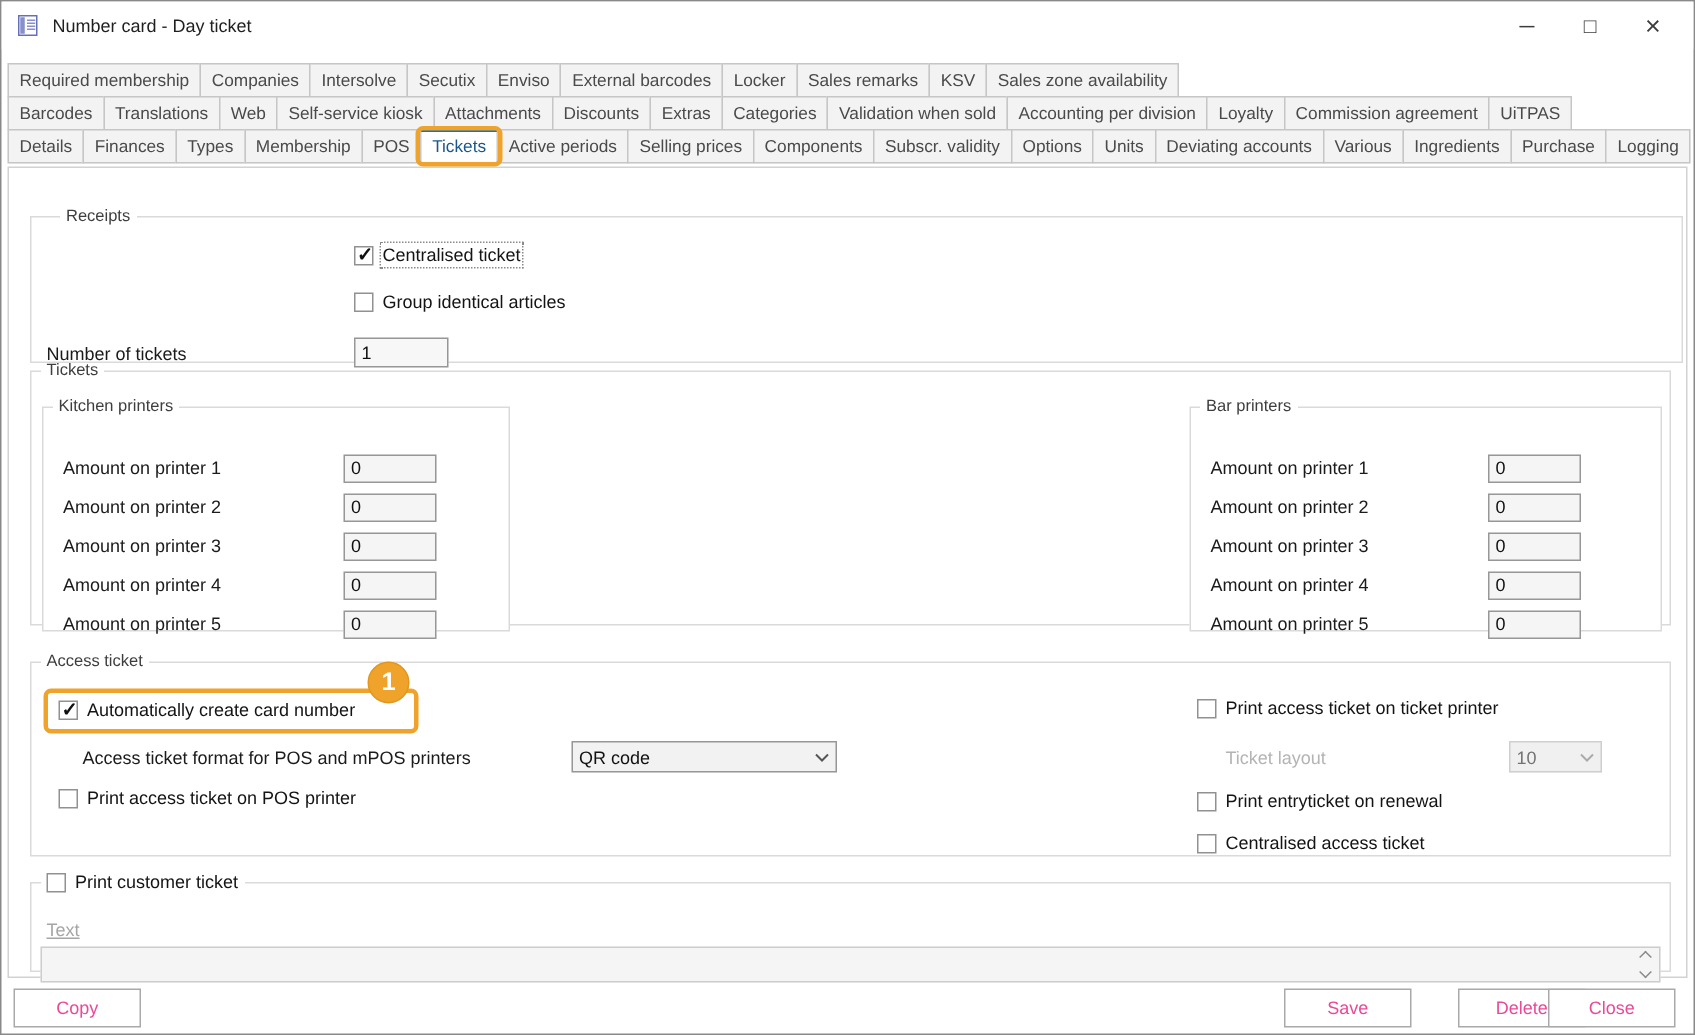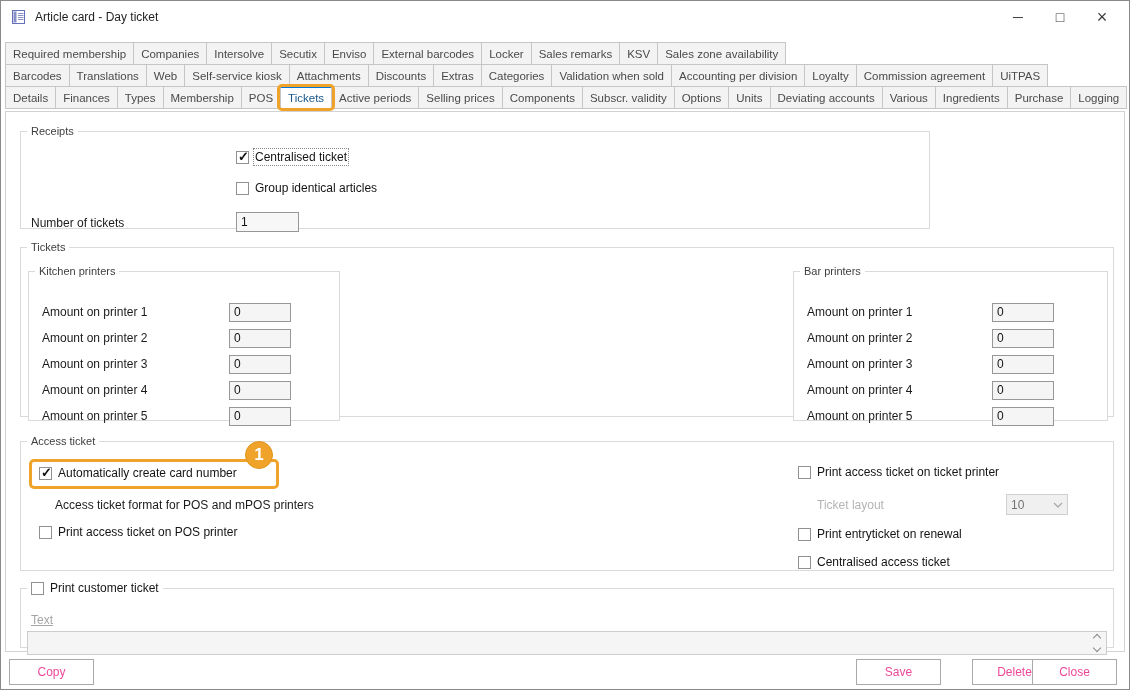--- a/index.html
+++ b/index.html
@@ -116,21 +116,21 @@
     <span class="app-icon">
       <svg width="16" height="16" viewBox="0 0 16 16">
         <rect x="1.5" y="1.5" width="12" height="13" fill="#ffffff" stroke="#6670b8"></rect>
         <rect x="2.5" y="2.5" width="3" height="11" fill="#8890cc"></rect>
         <line x1="7" y1="4.5" x2="12.5" y2="4.5" stroke="#8890cc"></line>
         <line x1="7" y1="6.5" x2="12.5" y2="6.5" stroke="#8890cc"></line>
         <line x1="7" y1="8.5" x2="12.5" y2="8.5" stroke="#8890cc"></line>
         <line x1="7" y1="10.5" x2="12.5" y2="10.5" stroke="#8890cc"></line>
       </svg>
     </span>
-    <span class="title">Article card - Day ticket</span>
+    <span class="title">Number card - Day ticket</span>
     <div class="win-controls">
       <span class="wc">─</span>
       <span class="wc">□</span>
       <span class="wc close-glyph">×</span>
     </div>
   </div>
 
   <div class="tabstrip">
     <div class="tabrow">
 
@@ -178,21 +178,21 @@
         <div class="tab">Deviating accounts</div>
         <div class="tab">Various</div>
         <div class="tab">Ingredients</div>
         <div class="tab">Purchase</div>
         <div class="tab">Logging</div>
       </div>
   </div>
 
   <div class="page">
 
-    <fieldset style="left:14px; top:13px; width:910px; height:104px;">
+    <fieldset style="left:14px; top:26px; width:1102px; height:104px;padding-left:13px;">
       <legend>Receipts</legend>
       <div class="cb checked focused" style="left:215px; top:13px;">
         <span class="box"></span>
         <span class="lab">Centralised ticket</span>
       </div>
       <div class="cb" style="left:215px; top:44px;">
         <span class="box"></span>
         <span class="lab">Group identical articles</span>
       </div>
       <span class="label" style="left:10px; top:79px;">Number of tickets</span>
@@ -262,20 +262,28 @@
 
       <div class="hl-rect" style="left:8px; top:12px; width:250px; height:30px;"></div>
       <div class="badge" style="left:224px; top:-6px;">1</div>
 
       <div class="cb checked" style="left:18px; top:19px;">
         <span class="box"></span>
         <span class="lab">Automatically create card number</span>
       </div>
 
       <span class="label" style="left:34px; top:51px;">Access ticket format for POS and mPOS printers</span>
+      <div class="dropdown" style="left:360px; top:47px; width:177px;">
+        <span class="dd-text">QR code</span>
+        <span class="dd-chev">
+          <svg width="10" height="6" viewBox="0 0 10 6">
+              <polyline points="1,1 5,5 9,1" fill="none" stroke="#555" stroke-width="1.3"></polyline>
+            </svg>
+        </span>
+      </div>
 
       <div class="cb" style="left:18px; top:78px;">
         <span class="box"></span>
         <span class="lab">Print access ticket on POS printer</span>
       </div>
 
       <div class="cb" style="left:777px; top:18px;">
         <span class="box"></span>
         <span class="lab">Print access ticket on ticket printer</span>
       </div>

